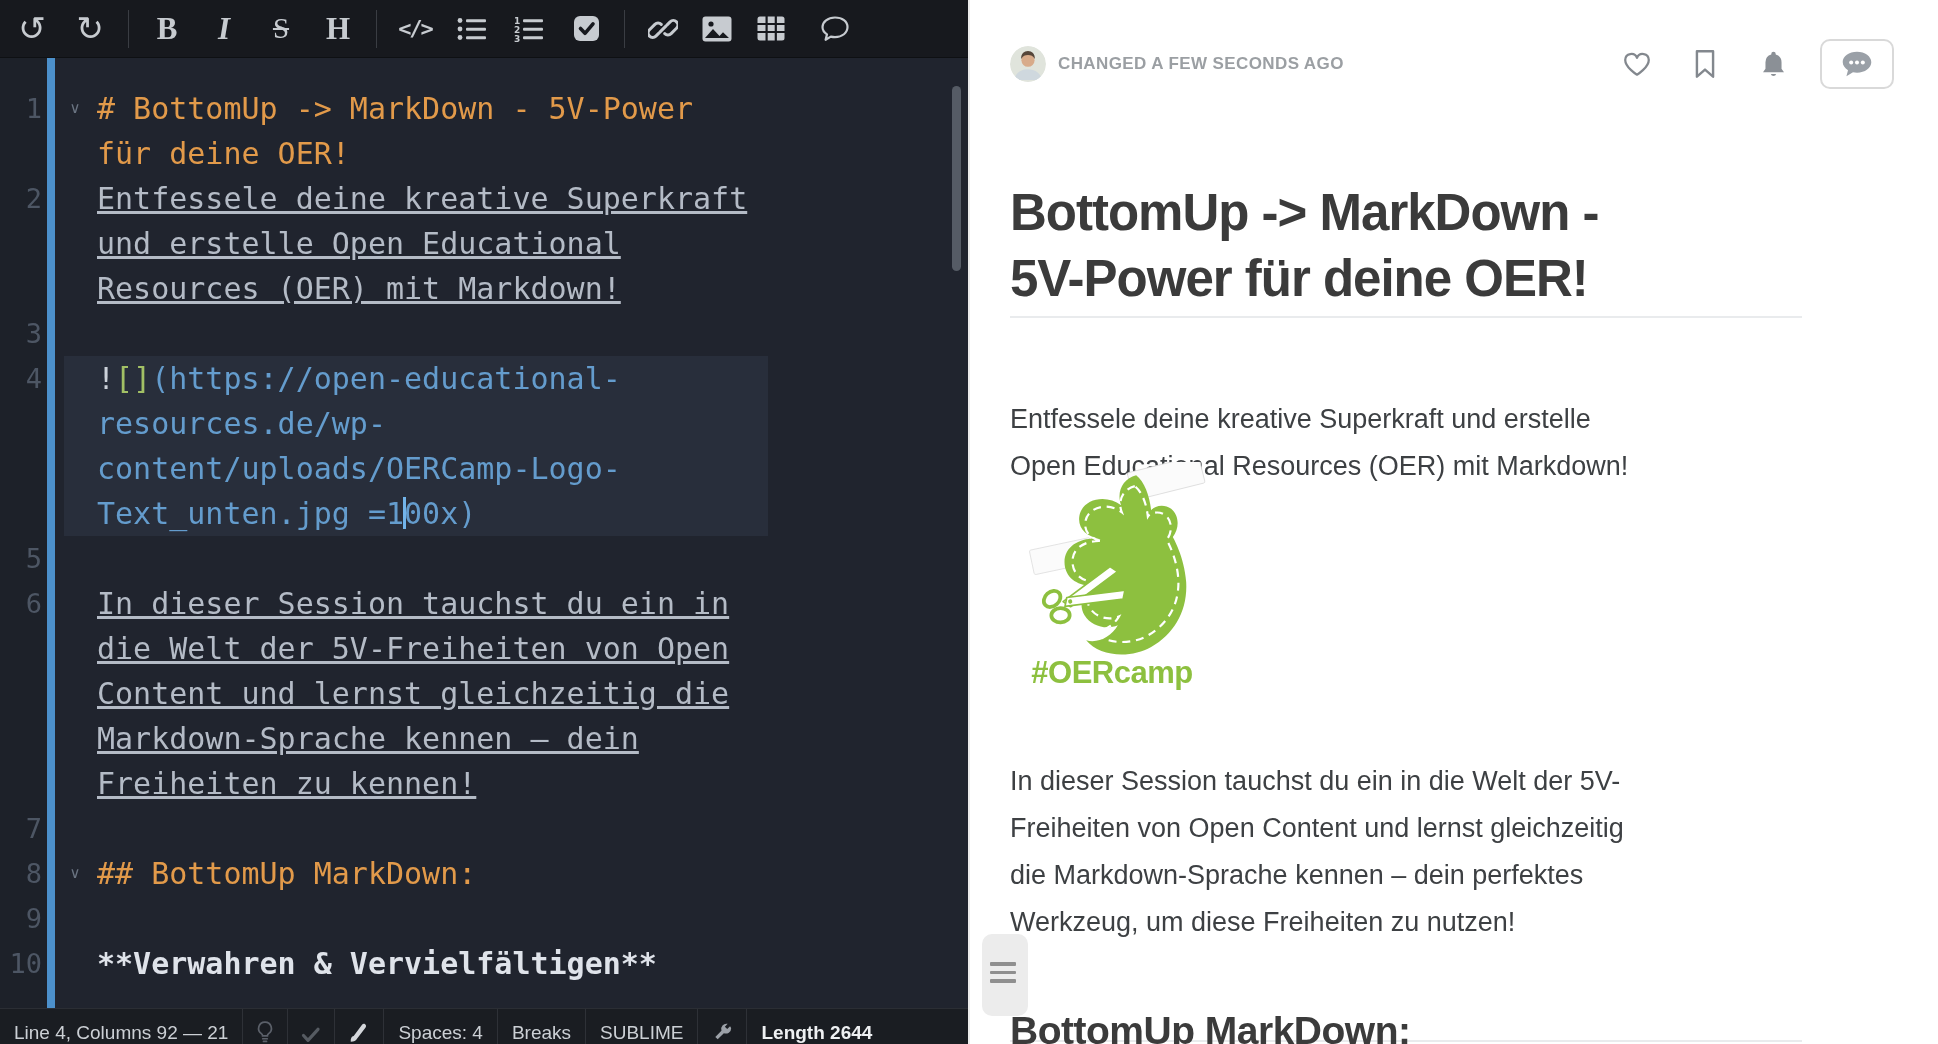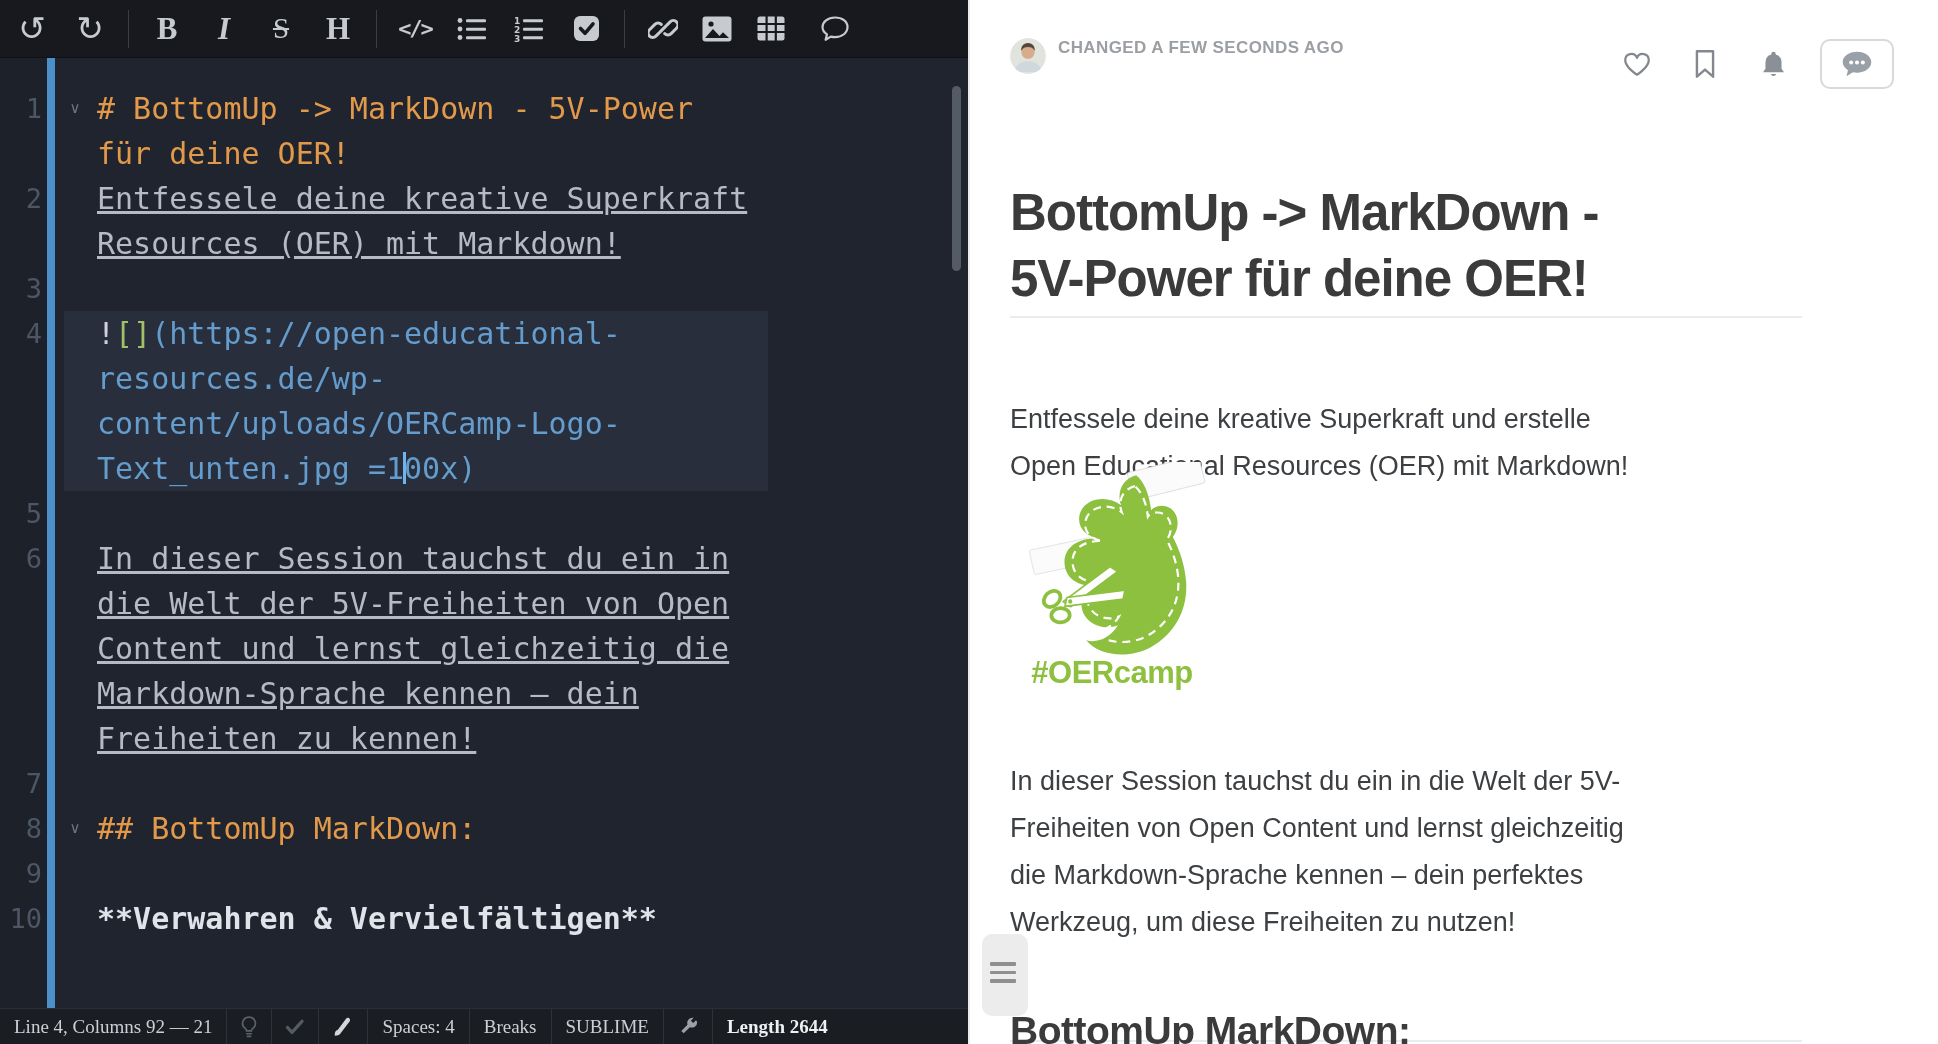--- a/index.html
+++ b/index.html
@@ -35,29 +35,29 @@
   .codecell{flex:none;width:678px;padding-left:7px;font:30px/45px "DejaVu Sans Mono",monospace;
     color:#b4bbc6;white-space:pre;position:relative;z-index:1;overflow:hidden;}
   .c-h{color:#e29a4a;} .c-t{color:#b4bbc6;text-decoration:underline;} .c-p{color:#ccd2da;} .c-g{color:#a2c065;}
   .c-l{color:#649ccd;} .c-b{color:#dfe3ea;font-weight:bold;}
   .c-cur{display:inline-block;width:3px;height:32px;background:#72b4ea;vertical-align:-5px;margin:0 -1.5px;}
 
   .escroll{position:absolute;left:952px;top:86px;width:9px;height:185px;border-radius:5px;background:#555b65;}
 
   .statusbar{position:absolute;left:0;top:1008px;width:968px;height:36px;background:#1a1d22;
     border-top:1px solid #2b2e34;display:flex;align-items:stretch;color:#ccd0d5;font-size:19px;}
-  .seg{display:flex;align-items:center;padding:0 14px;border-right:1px solid #2e3137;white-space:nowrap;font-family:Liberation Serif, serif;}
+  .seg{display:flex;align-items:flex-end;padding:0 14px;border-right:1px solid #2e3137;white-space:nowrap;}
   .seg.icon-seg{padding:0 13px;}
   .seg.last{border-right:none;}
   .len{color:#eef0f2;font-weight:bold;}
 
   
   .preview-pane{position:absolute;left:968px;top:0;width:970px;height:1044px;background:#fff;
     border-left:2px solid #ececec;}
-  .pv-header{position:absolute;left:40px;top:38px;right:44px;height:52px;display:flex;}
+  .pv-header{position:absolute;left:40px;top:38px;right:44px;height:52px;display:flex;align-items:center;}
   .avatar{width:36px;height:36px;border-radius:50%;overflow:hidden;flex:none;}
   .changed{margin-left:12px;font-size:17px;font-weight:bold;color:#9b9fa3;letter-spacing:.4px;}
   .pv-actions{margin-left:auto;display:flex;align-items:center;}
   .pv-ic{width:34px;height:34px;display:flex;align-items:center;justify-content:center;margin-left:34px;}
   .comment-btn{margin-left:30px;width:74px;height:50px;border:2px solid #d9d9d9;border-radius:10px;
     display:flex;align-items:center;justify-content:center;background:#fff;}
 
   .pv-h1{position:absolute;left:40px;top:146px;width:820px;font-size:51px;line-height:66px;
     font-weight:bold;color:#3b3b3b;letter-spacing:-1px;white-space:pre-line;}
   .pv-hr1{position:absolute;left:40px;top:316px;width:792px;height:2px;background:#e9ebed;}
@@ -176,20 +176,25 @@
         </div>
         <div class="crow">
           <span class="ln"></span>
           <span class="fold"></span>
           <span class="codecell"><span class="c-h">für deine OER!</span></span>
         </div>
         <div class="crow">
           <span class="ln">2</span>
           <span class="fold"></span>
           <span class="codecell"><span class="c-t">Entfessele deine kreative Superkraft</span></span>
+        </div>
+        <div class="crow">
+          <span class="ln"></span>
+          <span class="fold"></span>
+          <span class="codecell"><span class="c-t">und erstelle Open Educational</span></span>
         </div>
         <div class="crow">
           <span class="ln"></span>
           <span class="fold"></span>
           <span class="codecell"><span class="c-t">Resources (OER) mit Markdown!</span></span>
         </div>
         <div class="crow">
           <span class="ln">3</span>
           <span class="fold"></span>
           <span class="codecell"></span>

